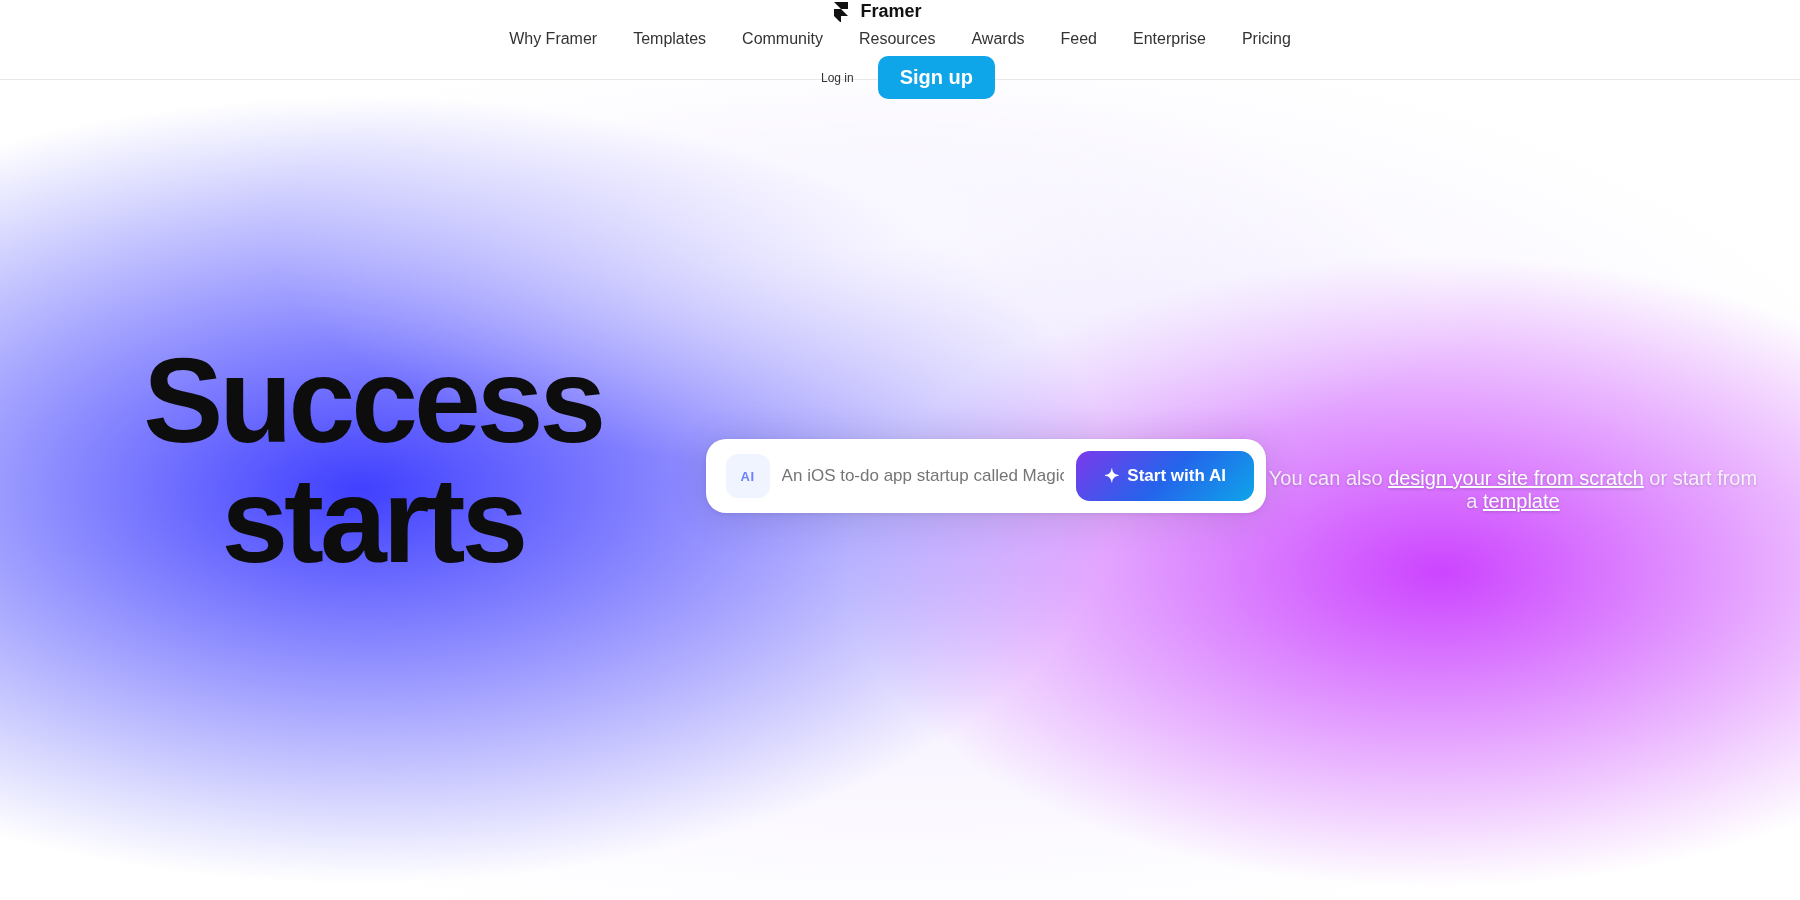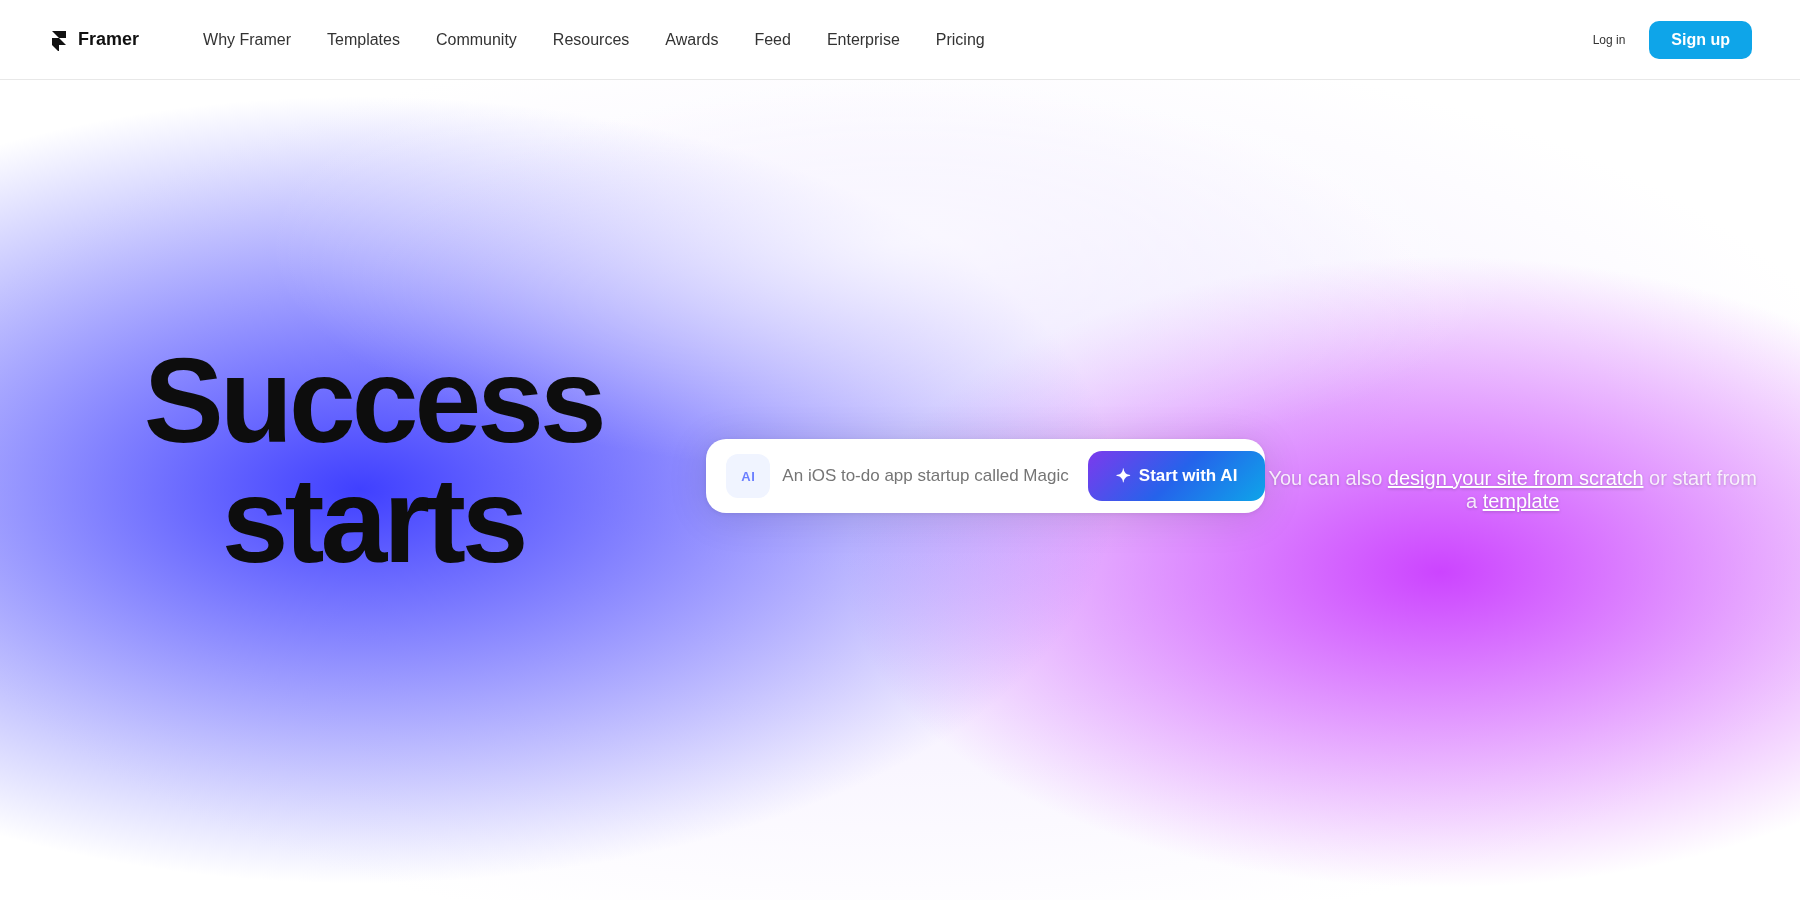--- a/index.html
+++ b/index.html
@@ -19,20 +19,21 @@
     
     nav {
       position: relative;
       z-index: 10;
       background: white;
       display: flex;
       align-items: center;
       padding: 0 48px;
       height: 80px;
       border-bottom: 1px solid #e8e8e8;
+      flex-direction: column;
     }
 
     .nav-logo {
       display: flex;
       align-items: center;
       gap: 8px;
       font-weight: 700;
       font-size: 18px;
       color: #111;
       text-decoration: none;
@@ -72,21 +73,21 @@
       font-size: 12px;
       color: #333;
       cursor: pointer;
       padding: 8px 16px;
       border-radius: 8px;
     }
 
     .nav-signup {
       background: #0ea5e9;
       color: white;
-      font-size: 16px;
+      font-size: 20px;
       font-weight: 600;
       padding: 10px 22px;
       border-radius: 10px;
       cursor: pointer;
       border: none;
       white-space: nowrap;
     }
 
     
     .hero {
@@ -137,21 +138,21 @@
       line-height: 1.0;
       letter-spacing: -4px;
       margin-bottom: 60px;
       max-width: 1200px;
     }
 
     
     .ai-search-bar {
       background: white;
       border-radius: 20px;
-      padding: 12px 0 12px 20px;
+      padding: 12px 12px 12px 20px;
       display: flex;
       align-items: center;
       gap: 12px;
       width: 660px;
       box-shadow: 0 4px 40px rgba(0,0,0,0.12), 0 1px 4px rgba(0,0,0,0.08);
       margin-bottom: 28px;
     }
 
     .ai-icon-wrap {
       width: 44px;

